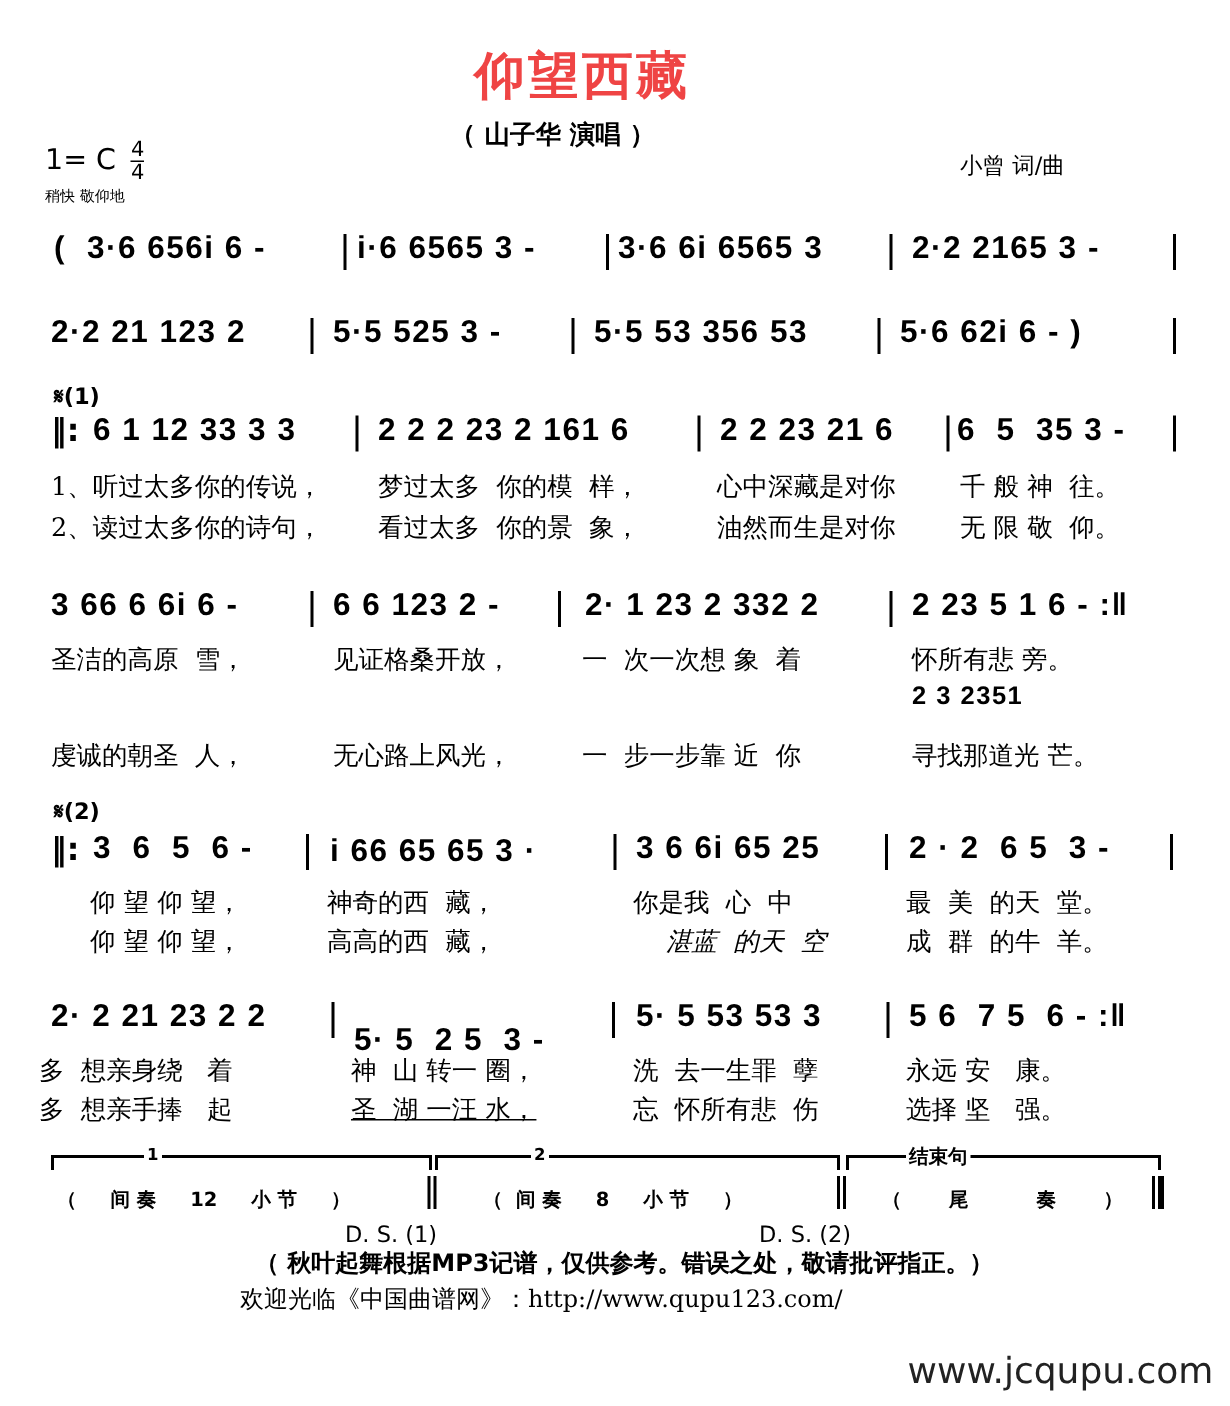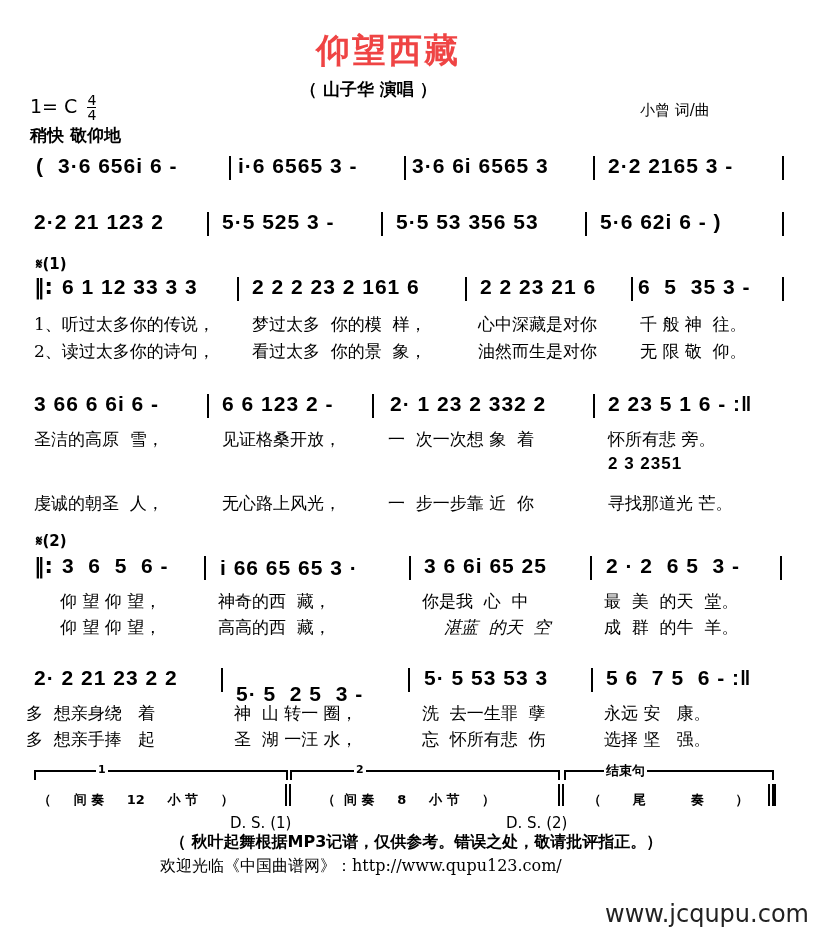--- a/index.html
+++ b/index.html
@@ -3,21 +3,21 @@
 <meta charset="utf-8">
 <style>
   html,body{margin:0;padding:0;background:#fff;}
   body{width:820px;height:937px;position:relative;overflow:hidden;font-family:"DejaVu Sans","Liberation Sans",sans-serif;color:#000;}
   .abs{position:absolute;white-space:nowrap;}
   .title{left:316px;top:28px;font-size:34px;font-weight:bold;color:#ef4444;letter-spacing:2px;}
   .singer{left:300px;top:78px;font-size:17px;font-weight:bold;}
   .key{left:30px;top:93px;font-size:19px;}
   .frac{display:inline-block;vertical-align:middle;text-align:center;font-size:14px;line-height:14px;margin-left:4px;}
   .frac span{display:block;}
-  .tempo{left:30px;top:124px;font-size:17px;font-weight:bold;}
+  .tempo{left:30px;top:124px;font-size:10px;font-weight:normal;}
   .author{left:640px;top:101px;font-size:15px;}
   .row{position:absolute;left:0;width:820px;}
   .notes{position:absolute;font-family:"Liberation Sans","DejaVu Sans",sans-serif;font-weight:bold;font-size:21px;letter-spacing:1px;white-space:pre;}
   .lyric{position:absolute;font-size:17px;white-space:pre;font-family:"DejaVu Serif","Liberation Serif",serif;}
   .bar{position:absolute;width:2px;background:#000;}
   .segno{position:absolute;font-size:15px;font-weight:bold;}
   .repeat{position:absolute;font-weight:bold;font-size:21px;}
   .bracket{position:absolute;border-top:2px solid #000;height:8px;}
   .bracket.l{border-left:2px solid #000;}
   .bracket.r{border-right:2px solid #000;}
@@ -142,21 +142,21 @@
   <span class="notes" style="left:424px;top:4px;">5· 5 53 53 3</span>
   <div class="bar" style="left:591px;top:6px;height:24px;"></div>
   <span class="notes" style="left:606px;top:4px;">5 6  7 5  6 - :‖</span>
 
   <span class="lyric" style="left:26px;top:40px;">多  想亲身绕   着</span>
   <span class="lyric" style="left:234px;top:40px;">神  山 转一 圈，</span>
   <span class="lyric" style="left:422px;top:40px;">洗  去一生罪  孽</span>
   <span class="lyric" style="left:604px;top:40px;">永远 安   康。</span>
 
   <span class="lyric" style="left:26px;top:66px;">多  想亲手捧   起</span>
-  <span class="lyric" style="left:234px;top:66px;">圣  湖 一汪 水，</span>
+  <span class="lyric" style="left:234px;top:66px;text-decoration:underline;">圣  湖 一汪 水，</span>
   <span class="lyric" style="left:422px;top:66px;">忘  怀所有悲  伤</span>
   <span class="lyric" style="left:604px;top:66px;">选择 坚   强。</span>
 </div>
 
 <div class="bracket l r" style="left:34px;top:770px;width:250px;">
   <span class="blabel" style="left:60px;">1</span>
 </div>
 <div class="bracket l r" style="left:290px;top:770px;width:266px;">
   <span class="blabel" style="left:62px;">2</span>
 </div>

